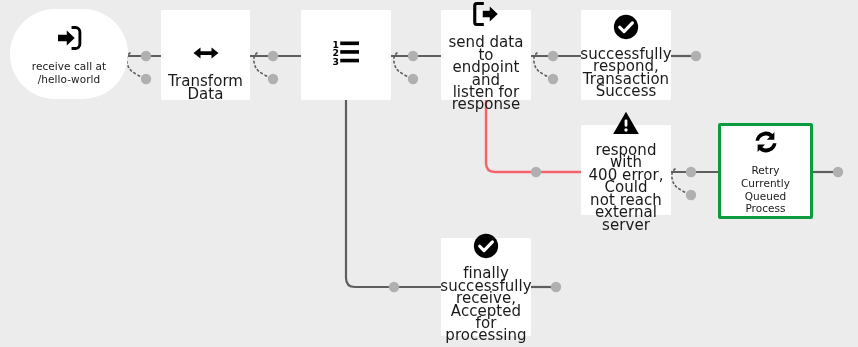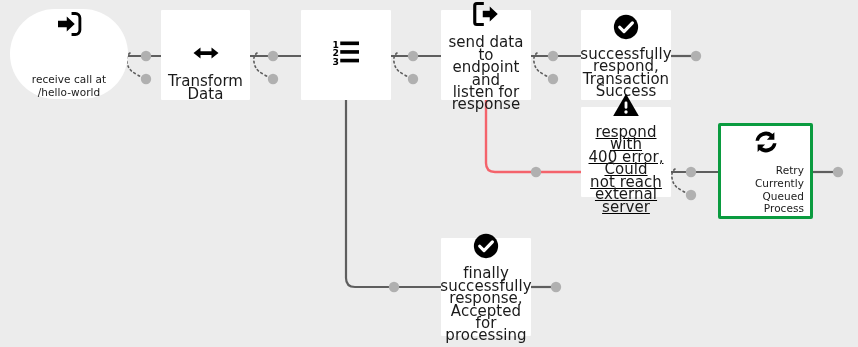--- a/index.html
+++ b/index.html
@@ -39,21 +39,20 @@
   }
   .node.rect {
     border-radius: 1px;
   }
   .node.pill {
     border-radius: 48px;
   }
   .node.highlight {
     border: 3px solid #0a9b3f;
     border-radius: 2px;
-    text-align: right;
   }
   .node-icon {
     display: block;
     line-height: 0;
     margin-bottom: 7px;
   }
   .node-label {
     font-size: 15px;
     line-height: 12.4px;
     color: #1a1a1a;
@@ -136,21 +135,21 @@
       <circle cx="553" cy="56" r="5.2" fill="#b0b0b0"></circle>
       <circle cx="553" cy="79" r="5.2" fill="#b0b0b0"></circle>
     </g>
     <g>
       <path d="M675 169 Q671 172 672 178 Q673 186 681 190 Q686 193 690 195" stroke="#5e5e5e" stroke-width="1.6" fill="none" stroke-dasharray="1.6 3" stroke-linecap="round"></path>
       <circle cx="691" cy="172" r="5.2" fill="#b0b0b0"></circle>
       <circle cx="691" cy="195" r="5.2" fill="#b0b0b0"></circle>
     </g>
   </svg>
 
-  <div class="node pill" style="left:10px; top:9px; width:118px; height:90px;justify-content:space-between;">
+  <div class="node pill" style="left:10px; top:9px; width:118px; height:90px;">
     <span class="node-icon">
       <svg width="30" height="30" viewBox="0 0 24 24" aria-hidden="true">
         <path d="M3.2 9.4 h7.0 V6.0 L16.6 12 l-6.4 6 v-3.4 h-7.0 z" fill="#000"></path>
         <path d="M15.2 3.6 h1.9 a3.6 3.6 0 0 1 3.6 3.6 v9.6 a3.6 3.6 0 0 1 -3.6 3.6 h-1.9" stroke="#000" stroke-width="2.3" fill="none" stroke-linecap="square"></path>
       </svg>
     </span>
     <span class="node-label">receive call at
 /hello-world</span>
   </div>
 
@@ -195,21 +194,21 @@
         <circle cx="12" cy="12" r="10.4" fill="#000"></circle>
         <path d="M6.6 12.2 L10.3 16.0 L17.5 8.4" stroke="#fff" stroke-width="2.7" fill="none" stroke-linecap="round" stroke-linejoin="round"></path>
       </svg>
     </span>
     <span class="node-label">successfully
 respond,
 Transaction
 Success</span>
   </div>
 
-  <div class="node rect" style="left:581px; top:107px; width:90px; height:90px;text-decoration:underline;">
+  <div class="node rect" style="left:581px; top:125px; width:90px; height:90px;">
     <span class="node-icon">
       <svg width="28" height="28" viewBox="0 0 24 24" aria-hidden="true">
         <path d="M12 2.4 L23 21.4 H1 z" fill="#000"></path>
         <rect x="10.8" y="9.0" width="2.4" height="6.2" rx="1.0" fill="#fff"></rect>
         <circle cx="12" cy="18.0" r="1.45" fill="#fff"></circle>
       </svg>
     </span>
     <span class="node-label">respond with
 400 error, Could
 not reach
@@ -231,18 +230,18 @@
 
   <div class="node rect" style="left:441px; top:238px; width:90px; height:98px;">
     <span class="node-icon">
       <svg width="28" height="28" viewBox="0 0 24 24" aria-hidden="true">
         <circle cx="12" cy="12" r="10.4" fill="#000"></circle>
         <path d="M6.6 12.2 L10.3 16.0 L17.5 8.4" stroke="#fff" stroke-width="2.7" fill="none" stroke-linecap="round" stroke-linejoin="round"></path>
       </svg>
     </span>
     <span class="node-label">finally
 successfully
-response,
+receive,
 Accepted for
 processing</span>
   </div>
 
 </div>
 
 </body></html>

